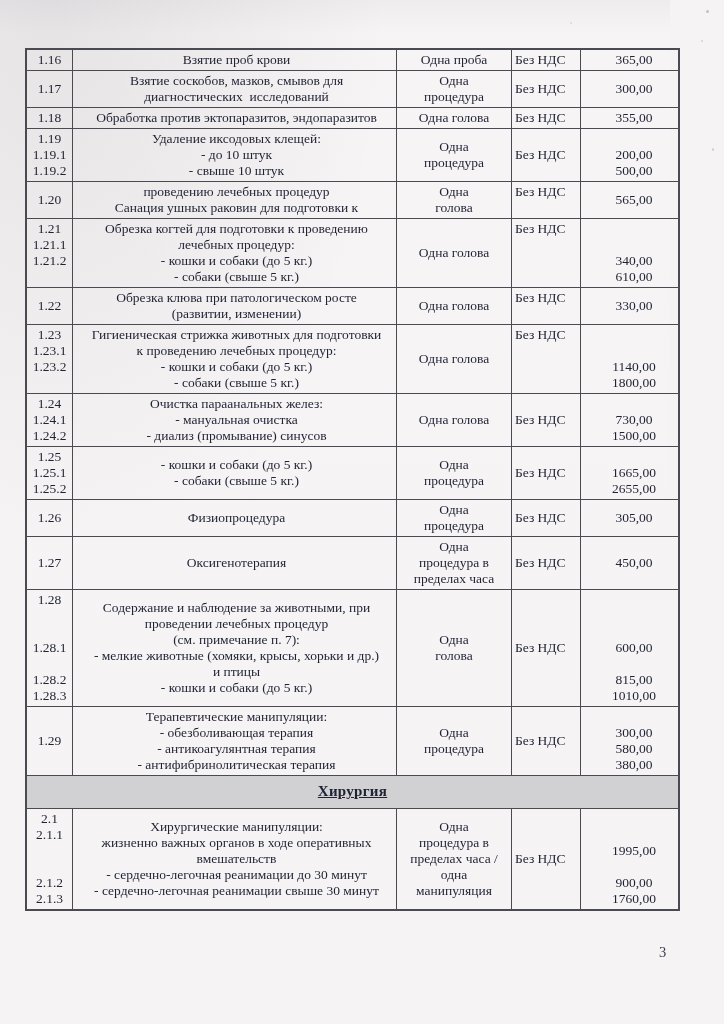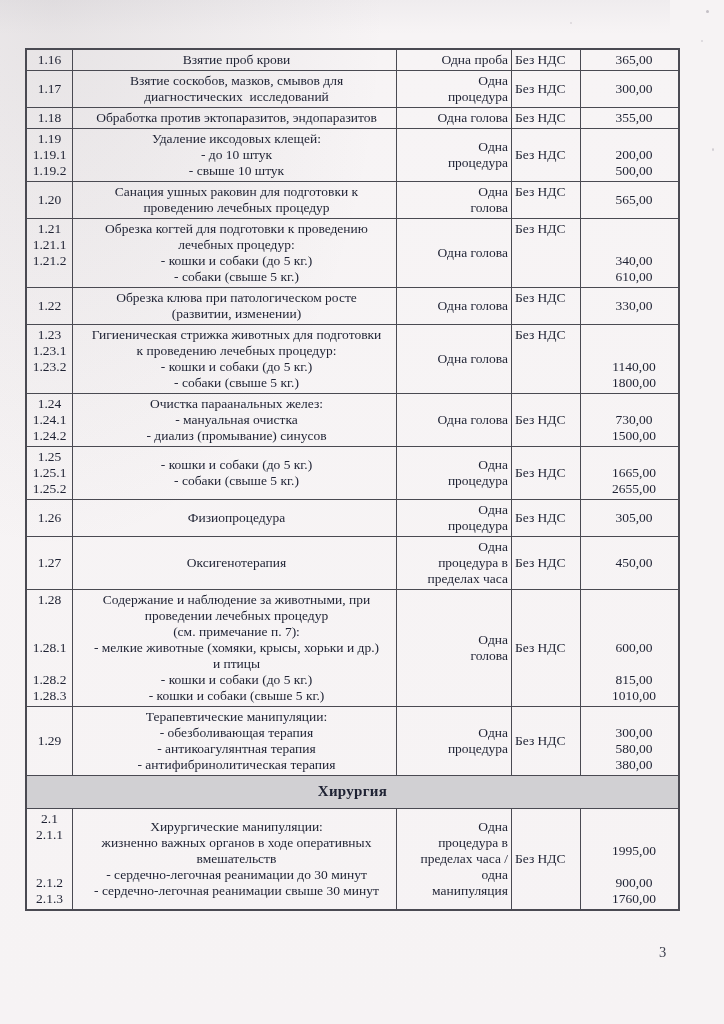--- a/index.html
+++ b/index.html
@@ -37,29 +37,30 @@
   .row + .row{border-top:1px solid var(--border);}
   .cell{
     box-sizing:border-box;
     display:flex;flex-direction:column;justify-content:flex-start;
     padding:2px 3px;
     font-size:13.5px;
   }
   .cell + .cell{border-left:1px solid var(--border);}
   .c-num{flex:0 0 45px;text-align:center;}
   .c-desc{flex:1 1 auto;text-align:center;padding-left:8px;padding-right:4px;}
-  .c-unit{flex:0 0 115px;text-align:right;}
+  .c-unit{flex:0 0 115px;text-align:center;}
   .c-vat{flex:0 0 69px;text-align:left;}
   .c-price{flex:0 0 98px;text-align:center;padding-left:12px;}
   .v-center{justify-content:center;}
   .line{white-space:pre;line-height:16px;min-height:16px;}
   .section-row{
     background:var(--section-bg);
     justify-content:center;text-align:center;
     padding:7px 0 8px 0;
+    text-decoration:underline;
   }
   .section-label{font-weight:bold;font-size:15px;letter-spacing:.3px;line-height:17px;}
   .page-number{
     position:absolute;left:659px;top:944px;
     font-size:14.5px;color:#3c3f4d;
   }
 </style>
 </head>
 <body>
 
@@ -145,22 +146,22 @@
           <div class="line">&nbsp;</div>
           <div class="line">200,00</div>
           <div class="line">500,00</div>
         </div>
       </div>
       <div class="row">
         <div class="cell c-num v-center">
           <div class="line">1.20</div>
         </div>
         <div class="cell c-desc v-center">
+          <div class="line">проведению лечебных процедур</div>
           <div class="line">Санация ушных раковин для подготовки к</div>
-          <div class="line">проведению лечебных процедур</div>
         </div>
         <div class="cell c-unit v-center">
           <div class="line">Одна</div>
           <div class="line">голова</div>
         </div>
         <div class="cell c-vat">
           <div class="line">Без НДС</div>
         </div>
         <div class="cell c-price v-center">
           <div class="line">565,00</div>
@@ -329,21 +330,20 @@
           <div class="line">1.28.2</div>
           <div class="line">1.28.3</div>
         </div>
         <div class="cell c-desc v-center">
           <div class="line">Содержание и наблюдение за животными, при</div>
           <div class="line">проведении лечебных процедур</div>
           <div class="line">(см. примечание п. 7):</div>
           <div class="line">- мелкие животные (хомяки, крысы, хорьки и др.)</div>
           <div class="line">и птицы</div>
           <div class="line">- кошки и собаки (до 5 кг.)</div>
-          <div class="line">- кошки и собаки (свыше 5 кг.)</div>
         </div>
         <div class="cell c-unit v-center">
           <div class="line">Одна</div>
           <div class="line">голова</div>
         </div>
         <div class="cell c-vat v-center">
           <div class="line">Без НДС</div>
         </div>
         <div class="cell c-price">
           <div class="line">&nbsp;</div>

